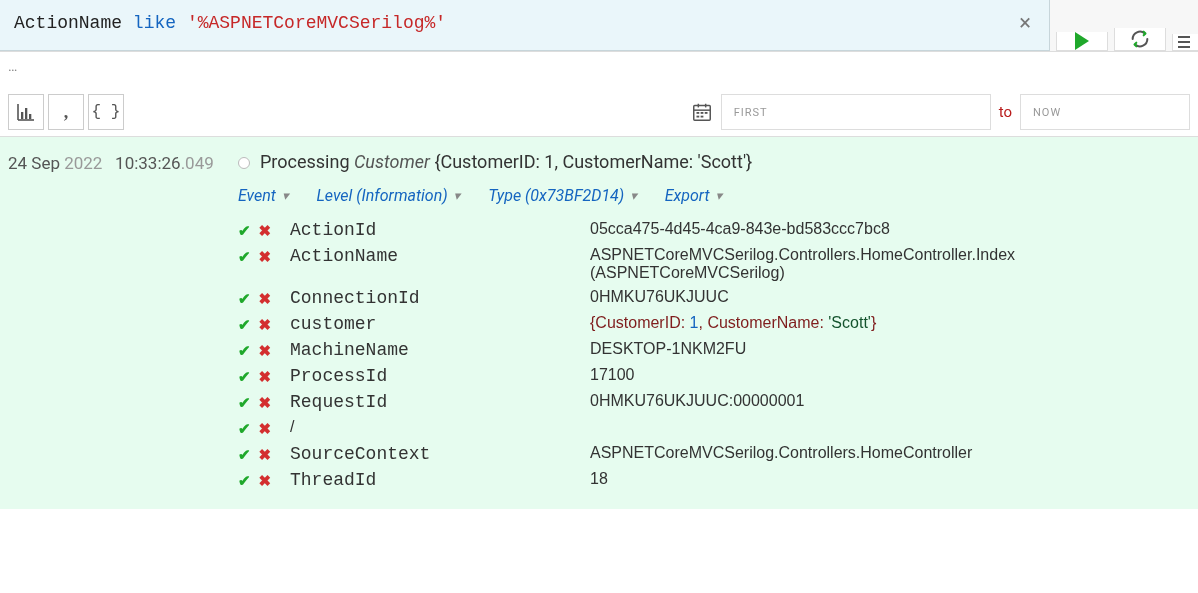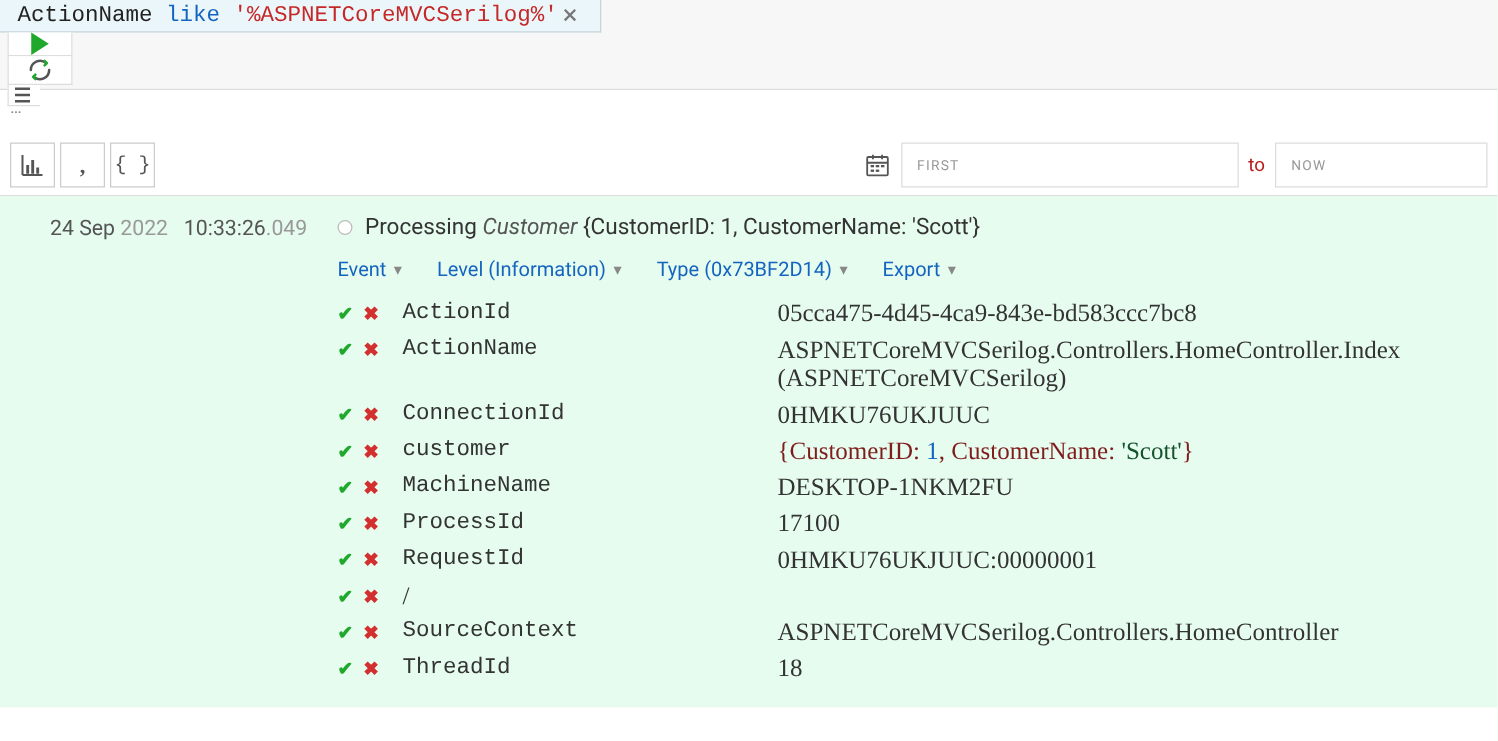--- a/index.html
+++ b/index.html
@@ -1,20 +1,20 @@
 <!DOCTYPE html>
 <html><head>
 <meta charset="utf-8">
 <style>
   * { box-sizing: border-box; margin: 0; padding: 0; }
   body { font-family: -apple-system, BlinkMacSystemFont, "Segoe UI", Roboto, Helvetica, Arial, sans-serif; font-size: 15px; color: #333; background: #fff; width: 1198px; }
   .mono { font-family: "Consolas", "Menlo", "Courier New", monospace; }
 
   
-  .topbar { display: flex; align-items: flex-start; height: 72px; border-bottom: 1px solid #ddd; background: #f7f7f7; flex-direction: column; }
+  .topbar { display: flex; align-items: flex-end; height: 52px; border-bottom: 1px solid #ddd; background: #f7f7f7; }
   .searchbox { flex: 1; background: #eaf6fa; border: 1px solid #c7d5da; border-top: none; border-left: none; display: flex; align-items: center; padding: 0 14px; height: 56px; }
   .searchbox .query { flex: 1; font-family: "Consolas","Menlo","Courier New",monospace; font-size: 18px; color: #222; background: transparent; border: none; outline: none; }
   .searchbox .query .kw-field { color: #222; }
   .searchbox .query .kw-op { color: #1565c0; }
   .searchbox .query .kw-str { color: #c62828; }
   .searchbox .clear { color: #777; font-size: 22px; cursor: pointer; padding: 0 4px; }
   .topbtn { width: 52px; border: 1px solid #ddd; border-top: none; background: #fff; display: flex; align-items: center; justify-content: center; cursor: pointer; margin-left: 6px; }
   .topbtn.menu { width: 26px; border-right: none; }
   .play-tri { width: 0; height: 0; border-left: 14px solid #1fa82b; border-top: 9px solid transparent; border-bottom: 9px solid transparent; }
 
@@ -26,43 +26,43 @@
   .iconbtn.comma { font-family: Georgia, serif; font-weight: bold; }
   .spacer { flex: 1; }
   .cal { color: #555; margin-right: 8px; }
   .rangebox { height: 36px; border: 1px solid #ddd; background: #fff; color: #999; font-size: 11px; letter-spacing: 1px; padding: 0 12px; display: flex; align-items: center; }
   .rangebox.first { width: 270px; }
   .rangebox.now { width: 170px; }
   .to { color: #b91c1c; margin: 0 8px; }
 
   
   .event { background: #e6fcef; padding: 14px 0 16px 8px; }
-  .event-row { display: flex; align-items: flex-start; margin-left: 32px; }
+  .event-row { display: flex; align-items: flex-start; }
   .ts { width: 230px; padding-top: 2px; font-size: 17px; }
   .ts .d1 { color: #555; }
   .ts .d2 { color: #999; }
   .ts .t  { color: #555; }
   .ts .ms { color: #999; }
   .msgcell { flex: 1; }
   .dot { display: inline-block; width: 12px; height: 12px; border-radius: 50%; border: 1px solid #bbb; background: #fff; margin-right: 10px; vertical-align: middle; }
   .msgline { font-size: 18px; color: #333; }
   .msgline .it { font-style: italic; color: #555; }
 
   .actions { margin-top: 14px; color: #1565c0; font-size: 16px; display: flex; gap: 28px; }
-  .actlink { display: inline-flex; align-items: center; cursor: pointer; }
+  .actlink { display: inline-flex; align-items: center; cursor: pointer; font-style: italic; }
   .chev { margin-left: 6px; color: #888; font-size: 13px; }
 
   
   .props { margin-top: 12px; }
   .prow { display: flex; align-items: flex-start; padding: 3px 0; }
   .pmarks { width: 52px; display: flex; gap: 8px; padding-top: 2px; }
   .chk { color: #1fa82b; font-weight: bold; font-size: 15px; }
   .xmk { color: #d32f2f; font-weight: bold; font-size: 15px; }
   .pkey { width: 300px; font-family: "Consolas","Menlo","Courier New",monospace; font-size: 18px; color: #333; }
-  .pval { flex: 1; font-family: Liberation Serif, serif; font-size: 20px; color: #333; word-break: break-word; padding-right: 12px; }
+  .pval { flex: 1; font-family: Liberation Sans, sans-serif; font-size: 16px; color: #333; word-break: break-word; padding-right: 12px; }
   .pval .num { color: #1565c0; }
   .pval .str { color: #14532d; }
   .pval .punc { color: #7f1d1d; }
 
   svg { display: block; }
 </style>
 </head>
 <body>
 
 <div class="topbar">

